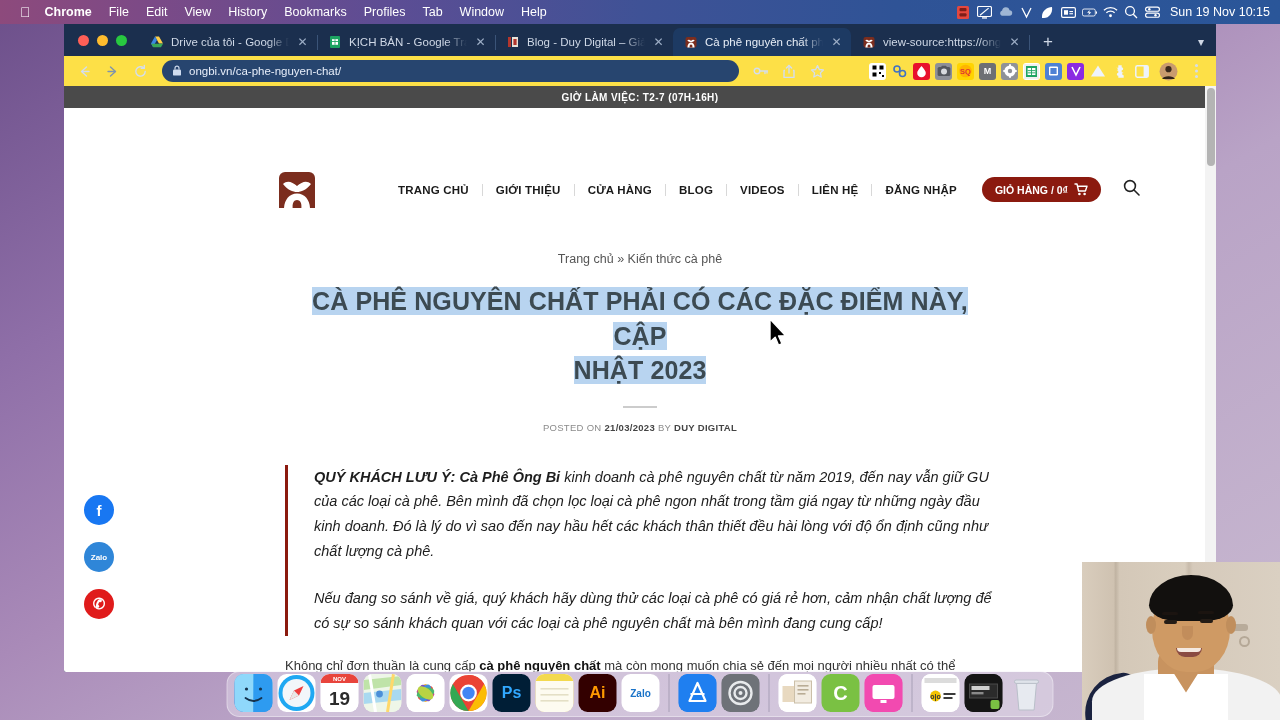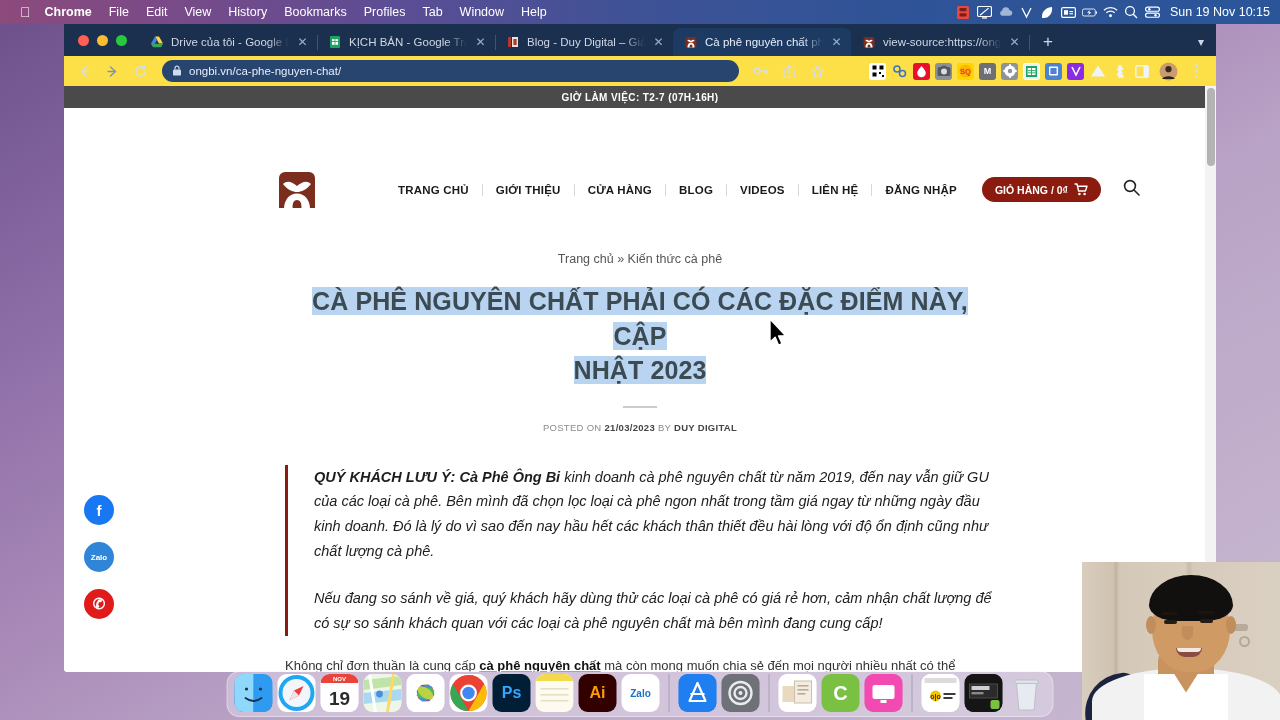--- a/index.html
+++ b/index.html
@@ -103,21 +103,21 @@
   .divider { width: 34px; height: 2px; background: #ccc; margin: 18px auto 0; }
   .post-meta { text-align: center; font-size: 9.5px; color: #8b8b8b; letter-spacing: .3px; margin-top: 14px; }
   .post-meta b { color: #444; }
 
   .article { width: 710px; margin: 32px auto 0; }
   blockquote { border-left: 3px solid #8b1a0f; padding-left: 26px; }
   blockquote p { font-style: italic; font-size: 14.5px; line-height: 1.72; color: #1d1d1d; margin-top: 9px; }
   blockquote p + p { margin-top: 22px; }
   blockquote b { font-style: italic; font-weight: bold; }
   .body-p { font-size: 13px; line-height: 1.6; color: #333; margin-top: 20px; }
-  .body-p b { color: #111; text-decoration: underline; }
+  .body-p b { color: #111; }
 
   
   .social { position: absolute; left: 20px; top: 409px; display: flex; flex-direction: column; gap: 17px; z-index: 5; }
   .sbtn { width: 30px; height: 30px; border-radius: 50%; display: flex; align-items: center;
           justify-content: center; color: #fff; font-size: 15px; font-weight: bold; }
   .sbtn.fb { background: #1877f2; }
   .sbtn.zalo { background: #2f86d8; font-size: 8px; }
   .sbtn.phone { background: #e01b1b; }
 
   

